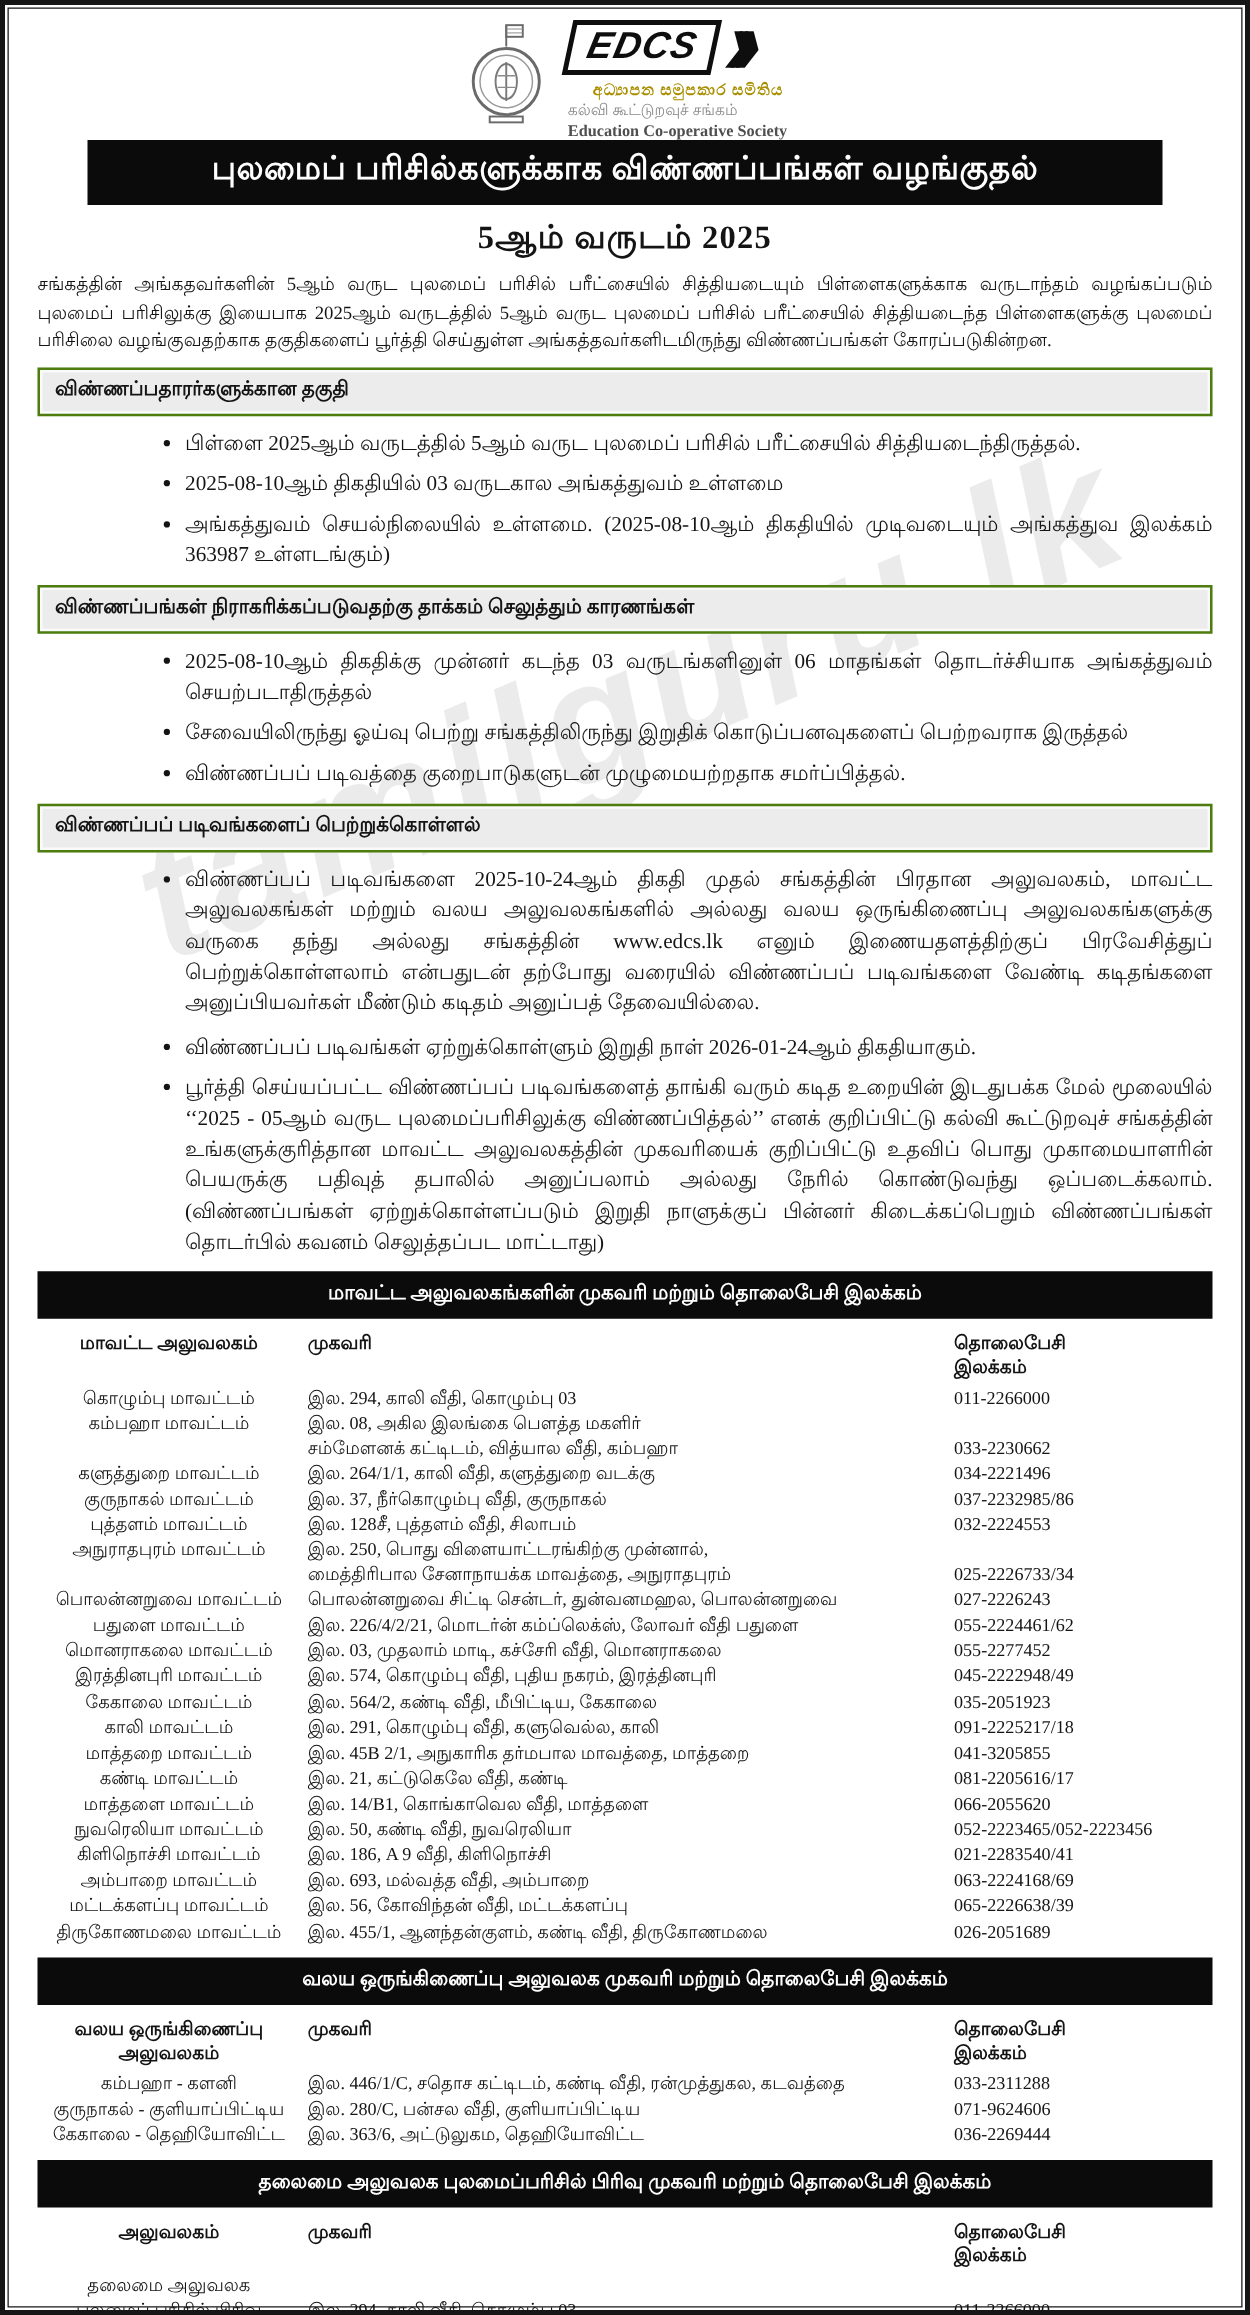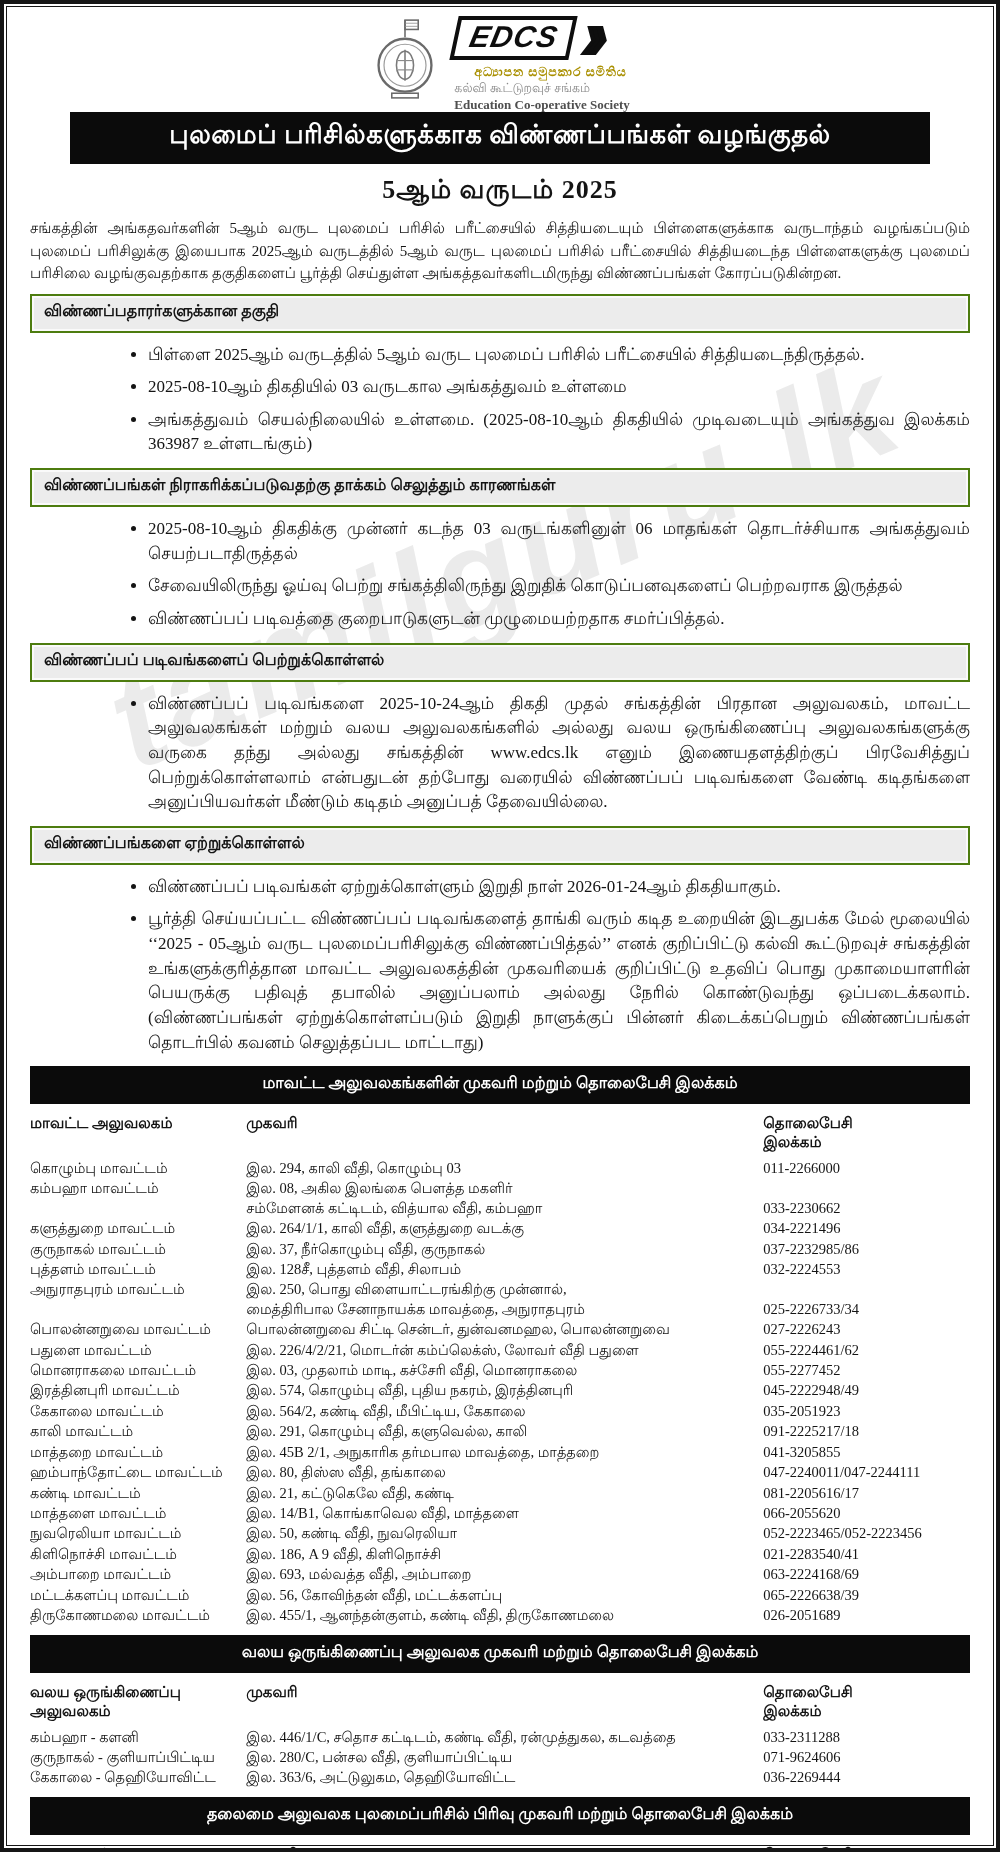--- a/index.html
+++ b/index.html
@@ -47,21 +47,21 @@
   .bullets { margin:0 0 11px; padding:0 0 0 118px; }
   .bullets li { list-style:disc; text-align:justify; font-size:17px; line-height:1.45; margin:8px 0; }
 
   .tbl-banner {
     background:#0b0b0b; color:#fff; text-align:center; font-size:16px; font-weight:600;
     padding:8px 0 10px; margin:9px 0 0;
   }
   table.offices { width:100%; border-collapse:collapse; margin:9px 0 3px; font-size:14.5px; }
   .offices th { text-align:left; font-weight:700; white-space:pre-line; vertical-align:top; padding:2px 0 5px; font-size:15px; }
   .offices td { padding:0.5px 0; line-height:1.34; white-space:pre-line; }
-  .offices .c1 { width:23%; vertical-align:top; padding-right:6px; }
+  .offices .c1 { width:23%; vertical-align:top; padding-right:6px;text-align:center; }
   .offices .c2 { width:55%; vertical-align:top; padding-right:6px; }
   .offices .c3 { width:22%; vertical-align:bottom; }
   .offices.head-tbl td { vertical-align:bottom; }
 
   .footer { background:#0b0b0b; color:#fff; text-align:center; margin:13px 0 0; padding:12px 0 17px; }
   .footer div { font-size:17px; line-height:1.9; }
 </style>
 </head>
 <body>
 
@@ -113,21 +113,20 @@
         <li>2025-08-10ஆம் திகதிக்கு முன்னர் கடந்த 03 வருடங்களினுள் 06 மாதங்கள் தொடர்ச்சியாக அங்கத்துவம் செயற்படாதிருத்தல்</li>
         <li>சேவையிலிருந்து ஓய்வு பெற்று சங்கத்திலிருந்து இறுதிக் கொடுப்பனவுகளைப் பெற்றவராக இருத்தல்</li>
         <li>விண்ணப்பப் படிவத்தை குறைபாடுகளுடன் முழுமையற்றதாக சமர்ப்பித்தல்.</li>
       </ul>
 
     <div class="sec-box">விண்ணப்பப் படிவங்களைப் பெற்றுக்கொள்ளல்</div>
     <ul class="bullets">
         <li>விண்ணப்பப் படிவங்களை 2025-10-24ஆம் திகதி முதல் சங்கத்தின் பிரதான அலுவலகம், மாவட்ட அலுவலகங்கள் மற்றும் வலய அலுவலகங்களில் அல்லது வலய ஒருங்கிணைப்பு அலுவலகங்களுக்கு வருகை தந்து அல்லது சங்கத்தின் www.edcs.lk எனும் இணையதளத்திற்குப் பிரவேசித்துப் பெற்றுக்கொள்ளலாம் என்பதுடன் தற்போது வரையில் விண்ணப்பப் படிவங்களை வேண்டி கடிதங்களை அனுப்பியவர்கள் மீண்டும் கடிதம் அனுப்பத் தேவையில்லை.</li>
       </ul>
 
-    <div class="sec-box">விண்ணப்பங்களை ஏற்றுக்கொள்ளல்</div>
     <ul class="bullets">
         <li>விண்ணப்பப் படிவங்கள் ஏற்றுக்கொள்ளும் இறுதி நாள் 2026-01-24ஆம் திகதியாகும்.</li>
         <li>பூர்த்தி செய்யப்பட்ட விண்ணப்பப் படிவங்களைத் தாங்கி வரும் கடித உறையின் இடதுபக்க மேல் மூலையில் ‘‘2025 - 05ஆம் வருட புலமைப்பரிசிலுக்கு விண்ணப்பித்தல்’’ எனக் குறிப்பிட்டு கல்வி கூட்டுறவுச் சங்கத்தின் உங்களுக்குரித்தான மாவட்ட அலுவலகத்தின் முகவரியைக் குறிப்பிட்டு உதவிப் பொது முகாமையாளரின் பெயருக்கு பதிவுத் தபாலில் அனுப்பலாம் அல்லது நேரில் கொண்டுவந்து ஒப்படைக்கலாம். (விண்ணப்பங்கள் ஏற்றுக்கொள்ளப்படும் இறுதி நாளுக்குப் பின்னர் கிடைக்கப்பெறும் விண்ணப்பங்கள் தொடர்பில் கவனம் செலுத்தப்பட மாட்டாது)</li>
       </ul>
 
     <div class="tbl-banner">மாவட்ட அலுவலகங்களின் முகவரி மற்றும் தொலைபேசி இலக்கம்</div>
     <table class="offices">
       <thead>
         <tr>
           <th class="c1">மாவட்ட அலுவலகம்</th>
@@ -198,25 +197,20 @@
             <td class="c1">காலி மாவட்டம்</td>
             <td class="c2">இல. 291, கொழும்பு வீதி, களுவெல்ல, காலி</td>
             <td class="c3">091-2225217/18</td>
           </tr>
           <tr>
             <td class="c1">மாத்தறை மாவட்டம்</td>
             <td class="c2">இல. 45B 2/1, அநுகாரிக தர்மபால மாவத்தை, மாத்தறை</td>
             <td class="c3">041-3205855</td>
           </tr>
           <tr>
-            <td class="c1">ஹம்பாந்தோட்டை மாவட்டம்</td>
-            <td class="c2">இல. 80, திஸ்ஸ வீதி, தங்காலை</td>
-            <td class="c3">047-2240011/047-2244111</td>
-          </tr>
-          <tr>
             <td class="c1">கண்டி மாவட்டம்</td>
             <td class="c2">இல. 21, கட்டுகெலே வீதி, கண்டி</td>
             <td class="c3">081-2205616/17</td>
           </tr>
           <tr>
             <td class="c1">மாத்தளை மாவட்டம்</td>
             <td class="c2">இல. 14/B1, கொங்காவெல வீதி, மாத்தளை</td>
             <td class="c3">066-2055620</td>
           </tr>
           <tr>

